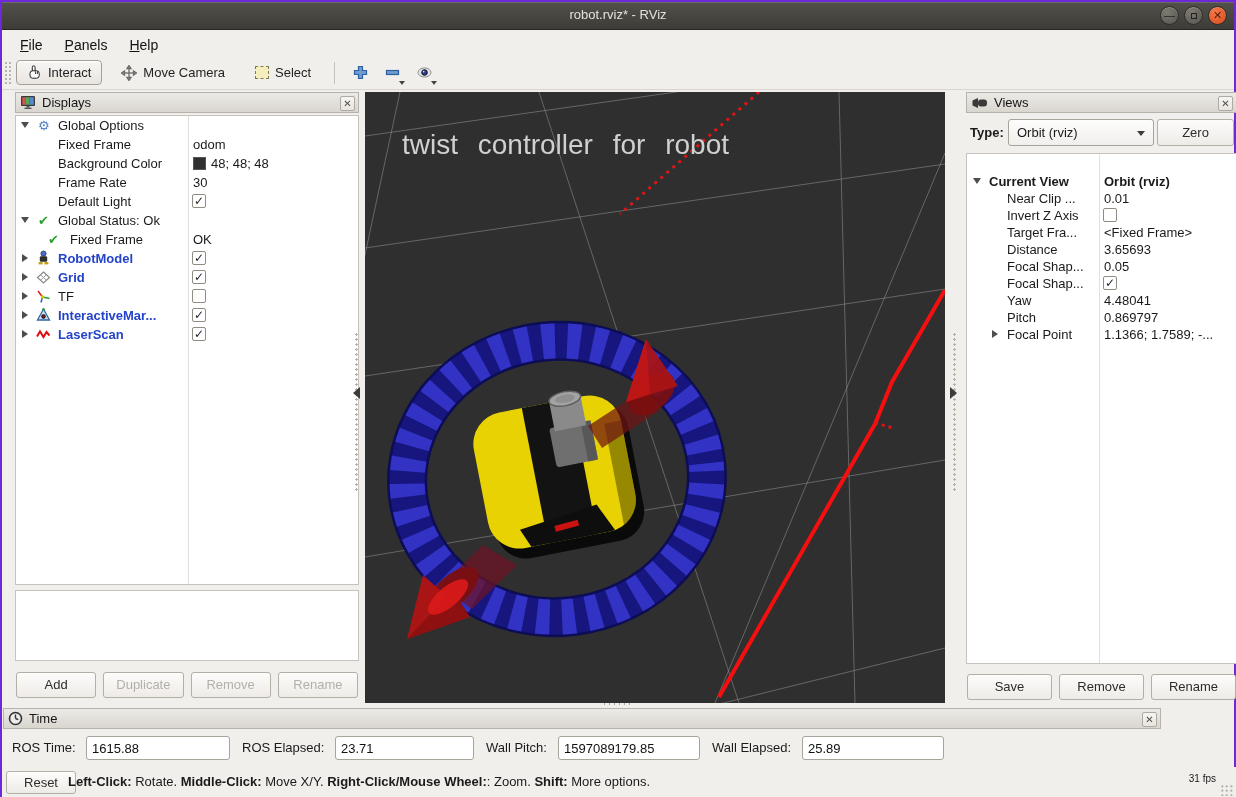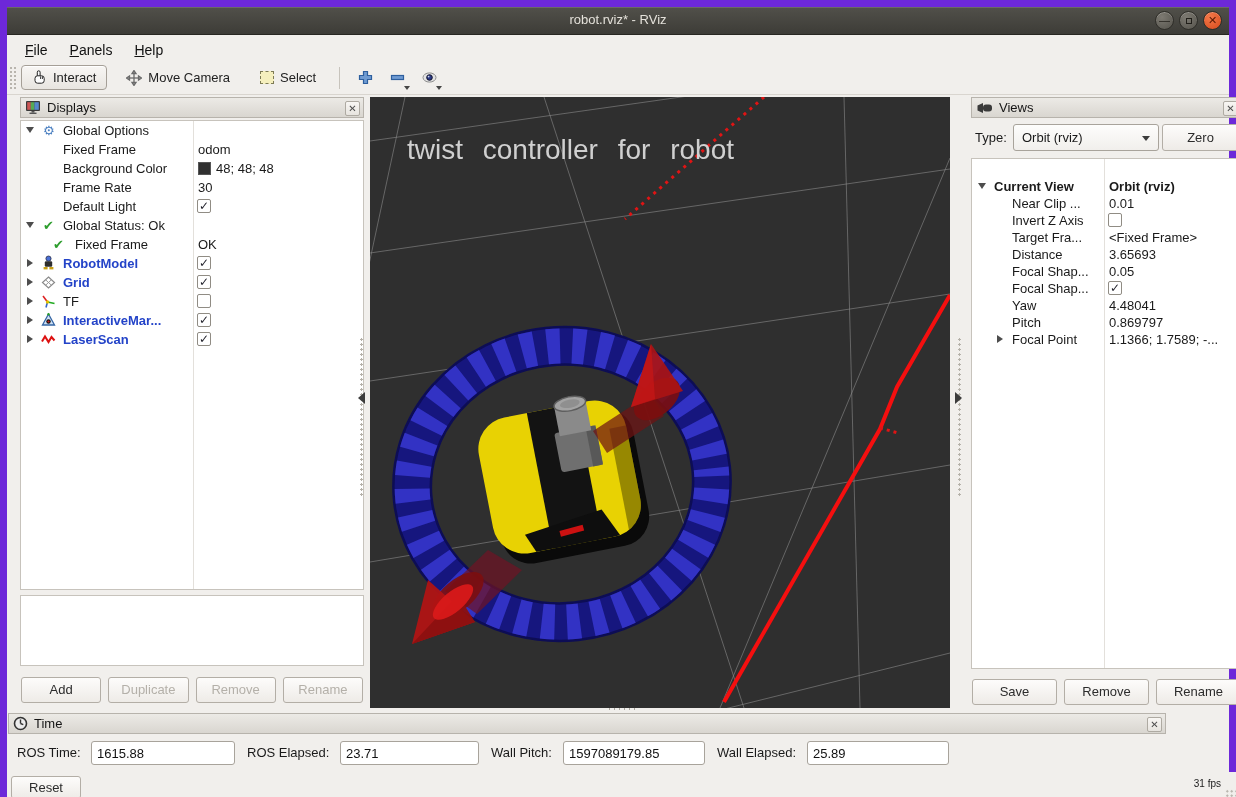--- a/index.html
+++ b/index.html
@@ -1,18 +1,18 @@
 <!DOCTYPE html>
 <html><head>
 <meta charset="utf-8">
 <style>
   * { margin:0; padding:0; box-sizing:border-box; }
   html,body { width:1236px; height:797px; overflow:hidden; }
   body { font-family:"Liberation Sans","DejaVu Sans",sans-serif; font-size:13px; color:#1a1a1a; background:#f1efec; }
-  #window { position:relative; width:1236px; height:797px; border:7px solid #6d28d9; background:#f1efec; }
+  #window { position:relative; width:1236px; height:797px; border:2px solid #6d28d9; background:#f1efec; }
 
   
   #titlebar { position:absolute; left:0; top:0; width:100%; height:28px;
     background:linear-gradient(#51504a,#3d3c37); border-bottom:1px solid #282722;
     box-shadow:inset 0 1px 0 #6b6963; }
   #title-text { position:absolute; left:0; right:0; top:5px; text-align:center; color:#e4e1da; font-size:13px; }
   .winbtns { position:absolute; right:7px; top:4px; display:flex; gap:5px; }
   .wbtn { width:19px; height:19px; border-radius:50%; display:flex; align-items:center; justify-content:center;
     font-size:11px; line-height:1; color:#211f1a; background:radial-gradient(circle at 35% 30%,#7d7a72,#55534c);
     border:1px solid #2e2d28; box-shadow:inset 0 1px 0 rgba(255,255,255,.25); }
@@ -75,21 +75,21 @@
   #vsplit-left .tri { left:5px; border-right:7px solid #3c3c3c; }
   #vsplit-right .tri { left:4px; border-left:7px solid #3c3c3c; }
 
   
   #viewport { position:absolute; left:363px; top:90px; width:580px; height:611px; background:#2f2f2f; }
   #hgrip { position:absolute; left:600px; top:700px; width:30px; height:4px; background-image:radial-gradient(#aba79f 1px, transparent 1.1px); background-size:5px 4px; }
 
   
   #views-panel { position:absolute; left:963px; top:90px; width:273px; height:615px; }
   #type-row { position:absolute; left:2px; top:27px; width:269px; height:28px; }
-  #type-label { position:absolute; left:3px; top:6px; }
+  #type-label { position:absolute; left:3px; top:6px;font-weight:bold; }
   #type-combo { position:absolute; left:41px; top:0; width:146px; height:27px; border:1px solid #a8a39b; border-radius:3px; background:linear-gradient(#fdfdfc,#f1efec); }
   #type-combo .val { position:absolute; left:8px; top:5px; }
   #type-combo .arr { position:absolute; right:8px; top:11px; width:0; height:0; border-left:4px solid transparent; border-right:4px solid transparent; border-top:5px solid #3c3c3c; }
   #zero-btn { position:absolute; right:2px; top:0; width:77px; height:27px; line-height:25px; }
   #views-tree { top:61px; left:1px; width:271px; height:511px; }
   #views-tree .trow { height:17px; font-size:13px; }
   #views-btns { position:absolute; left:2px; top:582px; width:269px; display:flex; gap:7px; }
   #views-btns .btn { height:26px; flex:1; line-height:24px; }
 
   
@@ -458,17 +458,20 @@
     <input class="tfield-input" style="left: 333px; width: 139px;" value="23.71">
     <span class="tfield-label" style="left:484px">Wall Pitch:</span>
     <input class="tfield-input" style="left: 556px; width: 142px;" value="1597089179.85">
     <span class="tfield-label" style="left:710px">Wall Elapsed:</span>
     <input class="tfield-input" style="left: 800px; width: 142px;" value="25.89">
 
   </div>
 
   <div id="statusbar">
     <div class="btn" id="reset-btn">Reset</div>
+    <div id="help-text">
+      <span class="bold">Left-Click:</span><span> Rotate.  </span><span class="bold">Middle-Click:</span><span> Move X/Y.  </span><span class="bold">Right-Click/Mouse Wheel:</span><span>: Zoom.  </span><span class="bold">Shift:</span><span> More options.</span>
+    </div>
     <div id="fps">31 fps</div>
     <div id="resize-grip"></div>
   </div>
 
 </div>
 
 </body></html>

